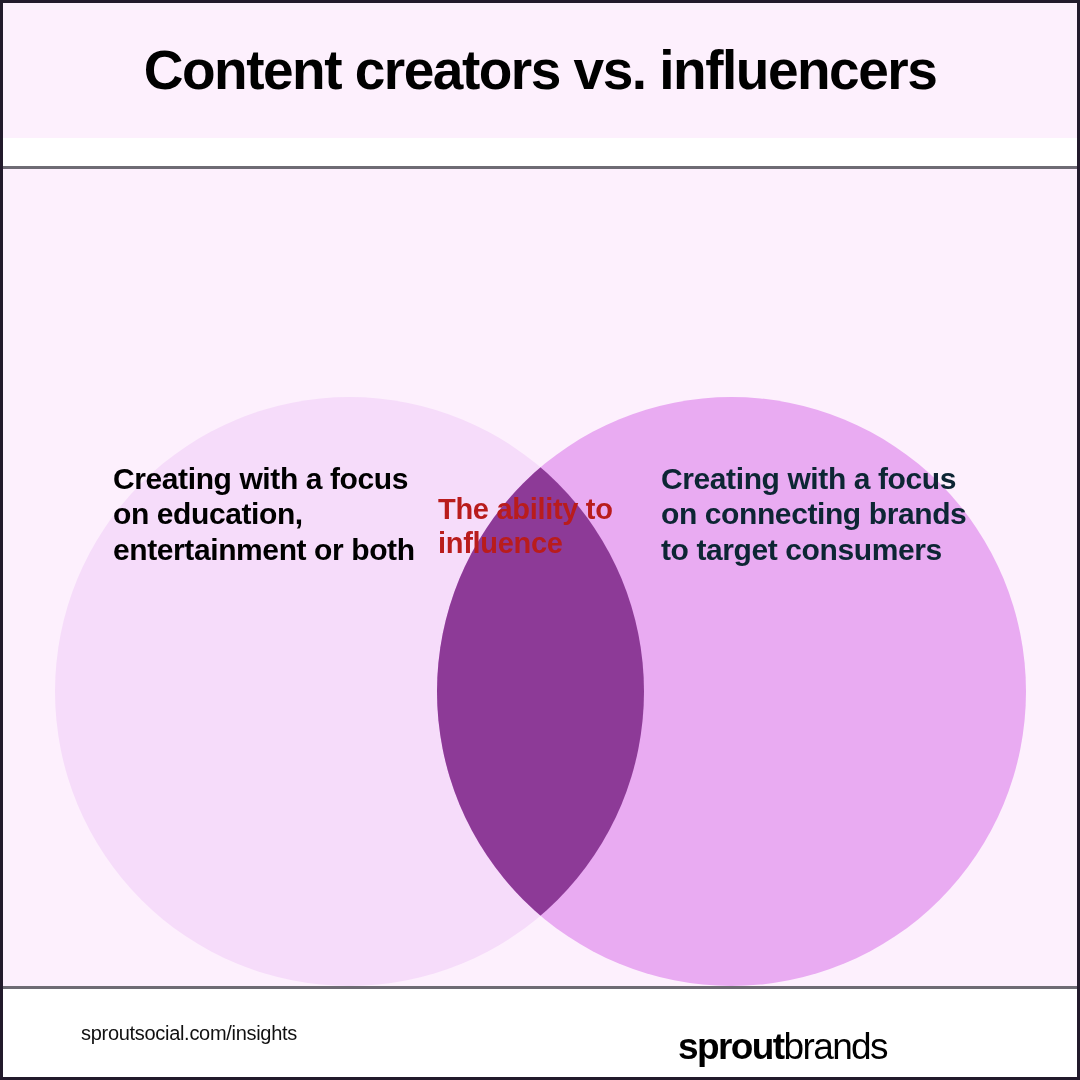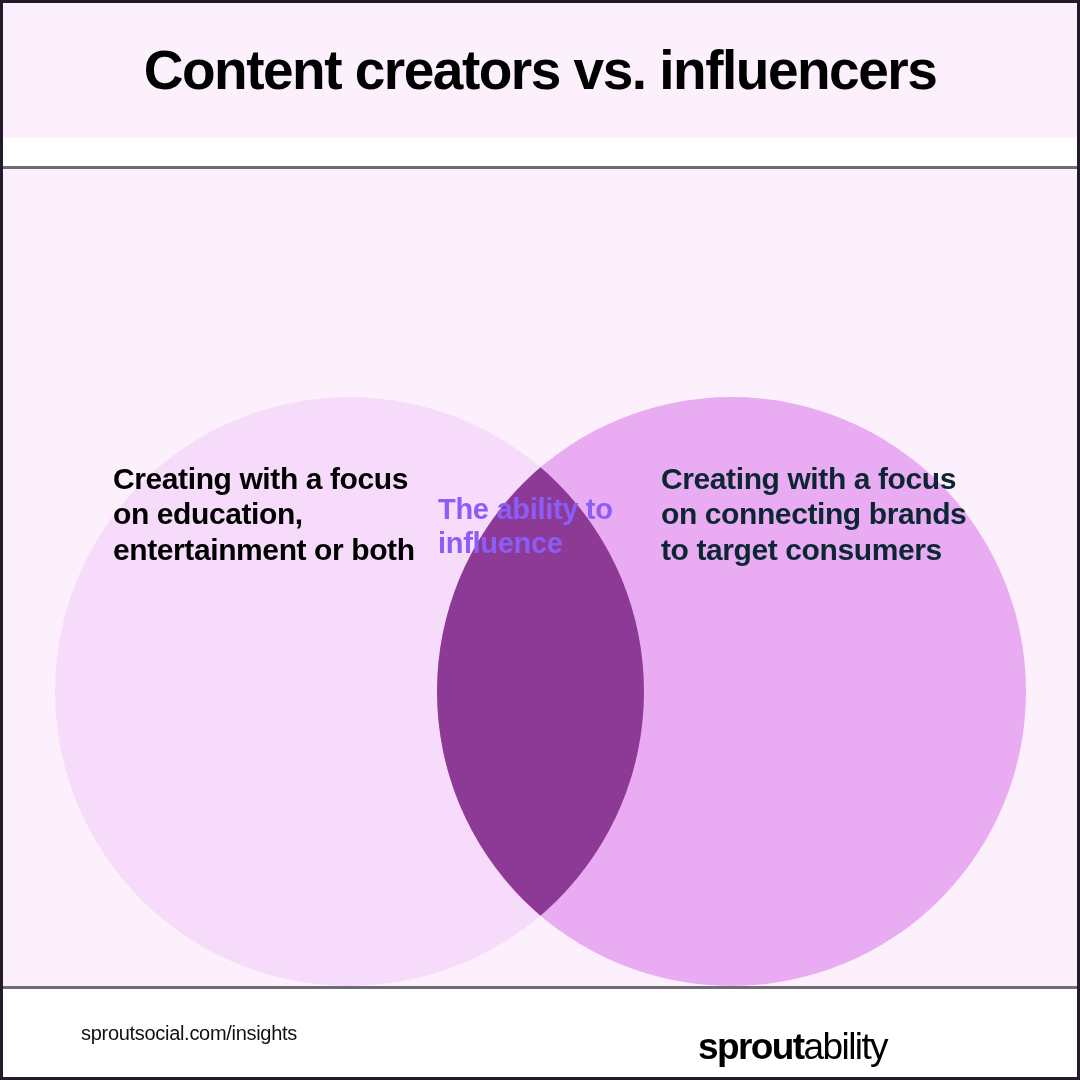--- a/index.html
+++ b/index.html
@@ -192,27 +192,27 @@
     <svg id="lens-svg" viewBox="0 0 1074 817">
       <defs>
         <clipPath id="clip-left-circle">
           <circle cx="346.5" cy="522.5" r="294.5"></circle>
         </clipPath>
       </defs>
       <circle id="lens-path" cx="728.5" cy="522.5" r="294.5" clip-path="url(#clip-left-circle)" fill="#8d3a97"></circle>
     </svg>
 
     <div class="venn-text" id="text-left" style="color: rgb(0, 0, 0);">Creating with a focus on education, entertainment or both</div>
-    <div class="venn-text" id="text-center" style="color: #8b5cf6;">The ability to influence</div>
+    <div class="venn-text" id="text-center" style="color: #b91c1c;">The ability to influence</div>
     <div class="venn-text" id="text-right" style="color: rgb(13, 38, 52);">Creating with a focus on connecting brands to target consumers</div>
 
   </div>
 
   <div id="footer-divider"></div>
   <div id="footer">
     <div id="footer-url">sproutsocial.com/insights</div>
     <div id="footer-logo">
       <span id="logo-sprout">sprout</span>
-        <span id="logo-social">ability</span>
+        <span id="logo-social">brands</span>
     </div>
   </div>
 
 </div>
 
 </body></html>

